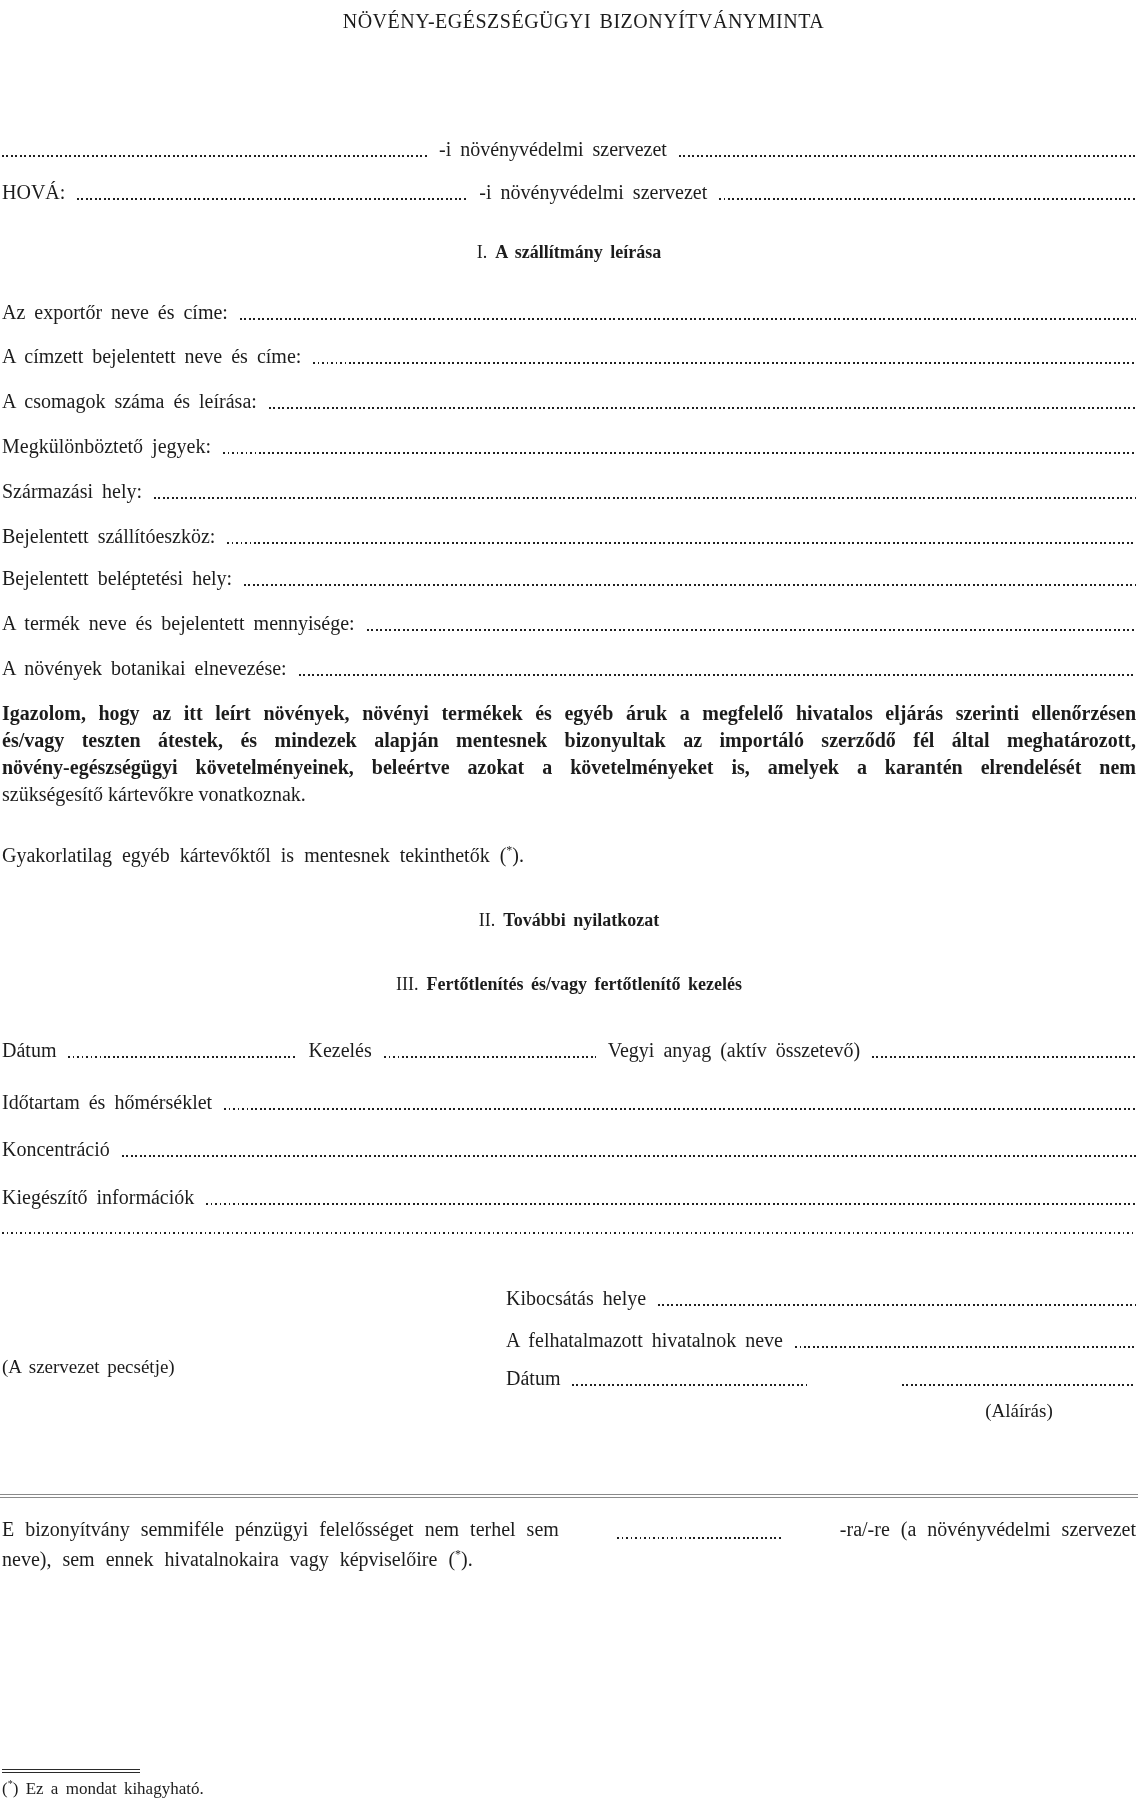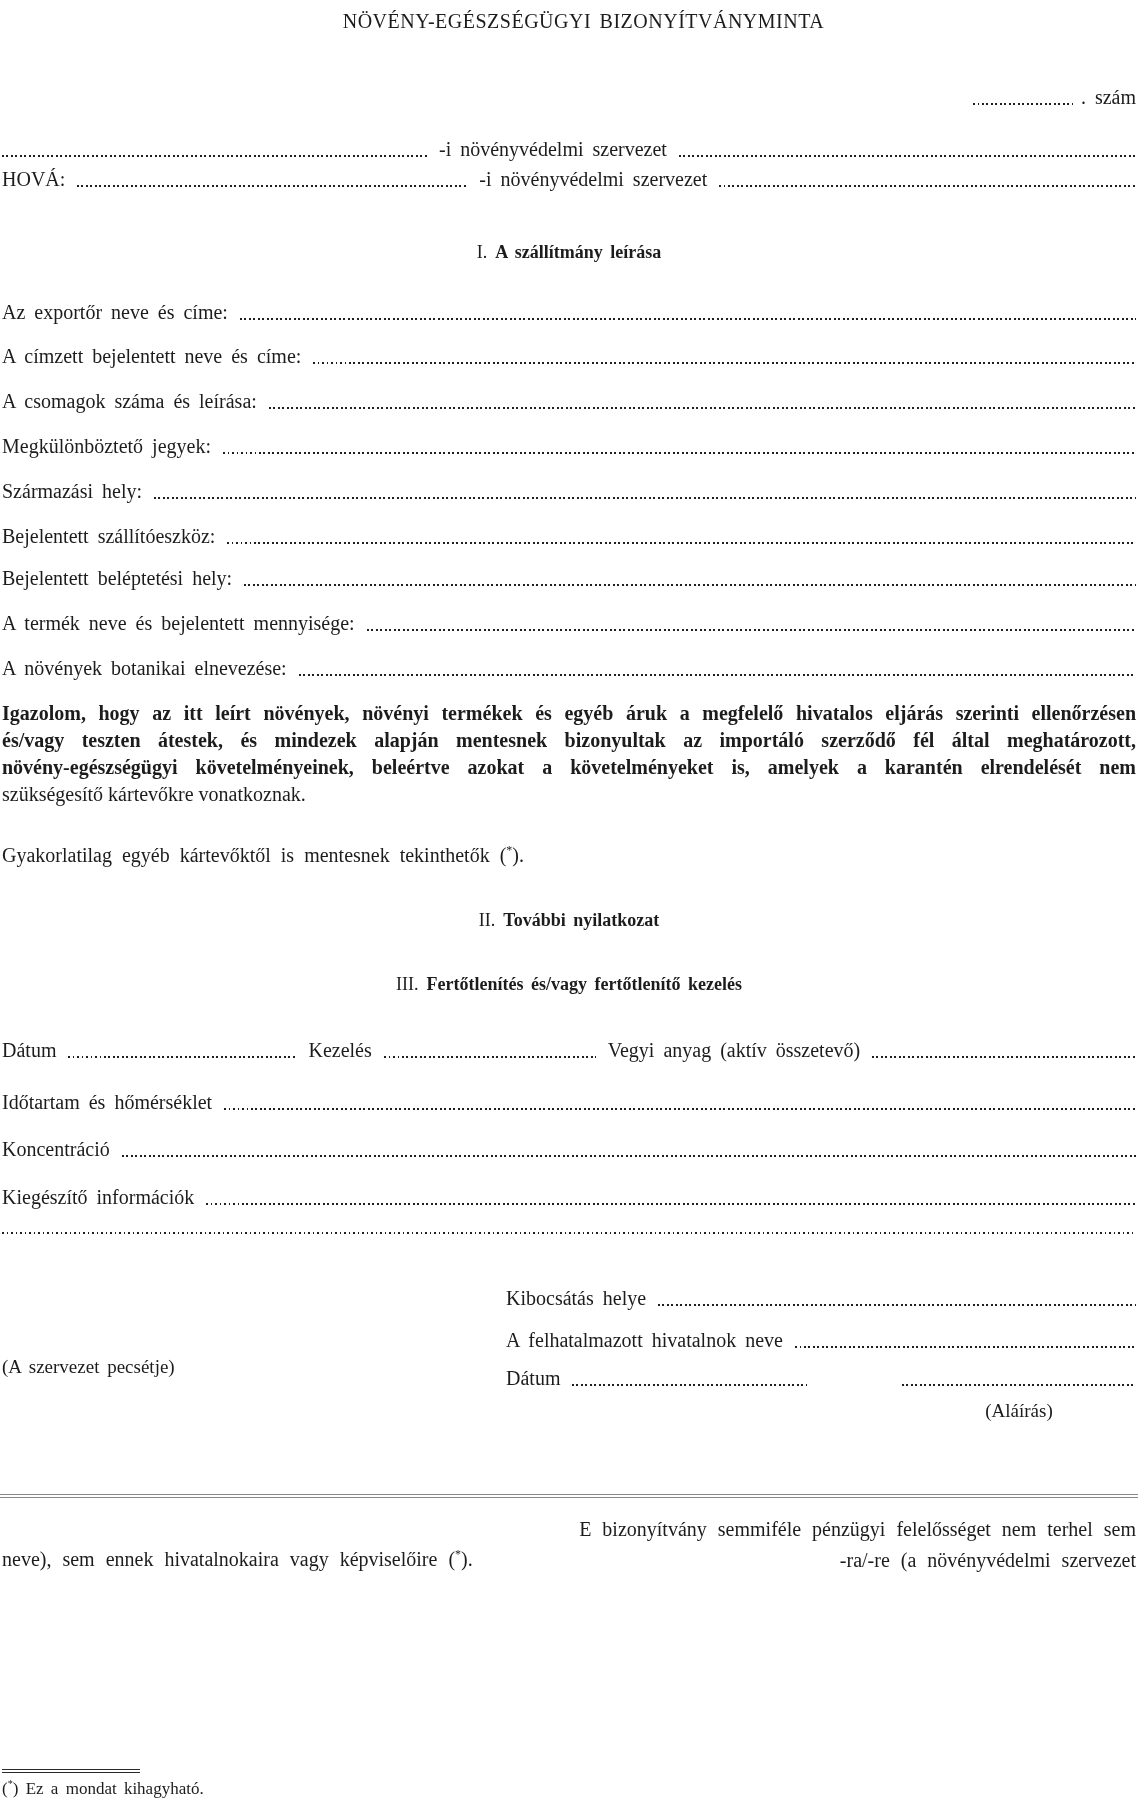--- a/index.html
+++ b/index.html
@@ -28,44 +28,40 @@
   .jline{text-align:justify;text-align-last:justify;font-weight:bold;}
   .note{position:absolute;left:2px;word-spacing:5px;}
   sup{font-size:60%;line-height:0;}
   .rightcol{left:494px;margin-left:12px;}
   .stamp{position:absolute;left:2px;top:1344px;font-size:19px;word-spacing:3px;margin-top:12px;}
   .sign{position:absolute;right:2px;top:1400px;width:234px;text-align:center;font-size:19px;}
   .mainrule{position:absolute;left:0;right:0;top:1494px;border-top:4px double #8a8a8a;}
   .fnrule{position:absolute;left:2px;top:1769px;width:138px;border-top:4px double #2a2a2a;}
   .footnote{position:absolute;left:2px;top:1779px;font-size:17px;word-spacing:3px;}
   .spacer{width:95px;height:2px;margin-bottom:4px;}
-  .disc1{display:flex;align-items:flex-end;justify-content:space-between;height:27px;flex-direction:column;}
+  .disc1{display:flex;align-items:flex-end;justify-content:space-between;height:27px;}
   .disc1 .txt,.disc2{word-spacing:6px;white-space:nowrap;}
   .disc1 .lead{width:165px;}
   .disc2{margin-top:3px;}
 </style>
 </head>
 <body>
 
 <div class="page">
 
   <div class="title">NÖVÉNY-EGÉSZSÉGÜGYI BIZONYÍTVÁNYMINTA</div>
 
-  <div class="row" style="top:86px;justify-content:flex-end">
-    <span class="lead" style="width:100px"></span>
-    <span class="label" style="margin-left:8px">. szám</span>
-  </div>
 
   <div class="row" style="top:138px">
     <span class="lead" style="width:425px"></span>
     <span class="label ml mr">-i növényvédelmi szervezet</span>
     <span class="lead grow"></span>
   </div>
 
-  <div class="row" style="top:168px">
+  <div class="row" style="top:181px">
     <span class="label mr">HOVÁ:</span>
     <span class="lead" style="width:390px"></span>
     <span class="label ml mr">-i növényvédelmi szervezet</span>
     <span class="lead grow"></span>
   </div>
 
   <div class="sec" style="top:242px">
     <span class="num">I.</span><span class="t">A szállítmány leírása</span>
   </div>
 

